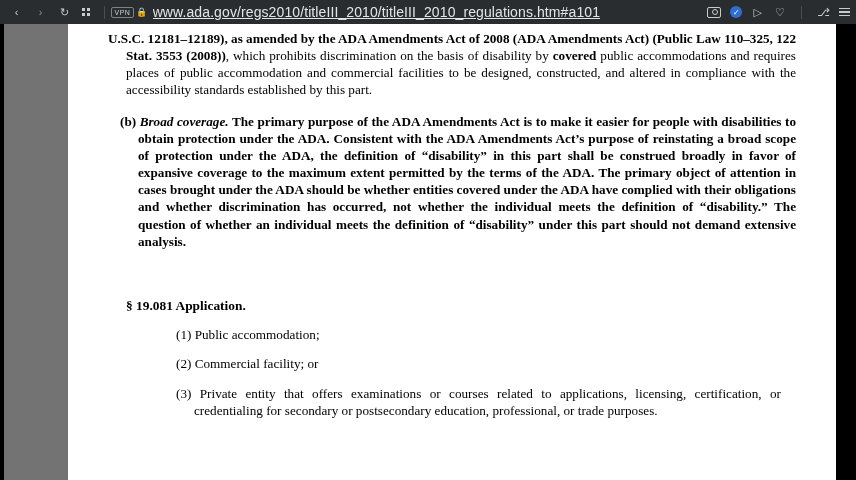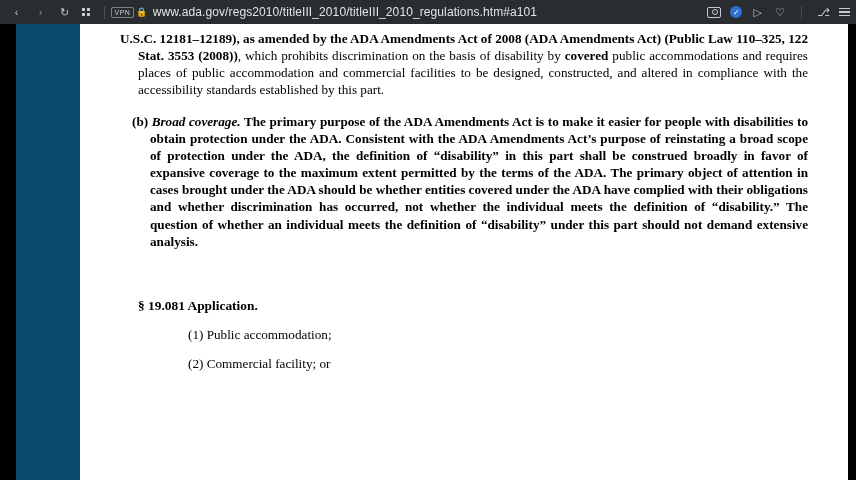--- a/index.html
+++ b/index.html
@@ -85,26 +85,27 @@
     height: 11px;
     box-sizing: border-box;
   }
   .lock-icon {
     font-size: 9px;
     color: #c8cbcd;
     margin: 0 5px 0 2px;
   }
   .url {
     color: #e2e5e7;
-    font-size: 12px;
+    font-size: 14px;
     white-space: nowrap;
     overflow: hidden;
     text-overflow: ellipsis;
     flex: 1;
     letter-spacing: 0.1px;
+    text-decoration: underline;
   }
   .right-icons {
     display: flex;
     align-items: center;
     gap: 9px;
     margin-left: 8px;
   }
   .dot-badge {
     width: 12px; height: 12px;
     border-radius: 50%;
@@ -141,24 +142,24 @@
     height: 1.3px;
     background: #c8cbcd;
     width: 100%;
   }
   .person-icon { font-size: 11px; color: #c8cbcd; }
 
   
   .page-wrap {
     position: absolute;
     top: 24px;
-    left: 16px;
+    left: 4px;
     width: 712px;
     height: 456px;
-    background: #0c4a6e;
+    background: #737373;
   }
   .page {
     position: absolute;
     top: 0;
     left: 64px;
     width: 768px;
     height: 456px;
     background: #ffffff;
     overflow: hidden;
   }
@@ -257,20 +258,21 @@
 
         <p class="para p-indent-hang b"><span>(b) </span><span class="i">Broad coverage.</span><span>  The primary purpose of the ADA Amendments Act is to make it easier for people with disabilities to obtain protection under the ADA.  Consistent with the ADA Amendments Act’s purpose of reinstating a broad scope of protection under the ADA, the definition of “disability” in this part shall be construed broadly in favor of expansive coverage to the maximum extent permitted by the terms of the ADA.  The primary object of attention in cases brought under the ADA should be whether entities covered under the ADA have complied with their obligations and whether discrimination has occurred, not whether the individual meets the definition of “disability.”  The question of whether an individual meets the definition of “disability” under this part should not demand extensive analysis.</span></p>
 
         <p class="para section-head">§ 19.081 Application.</p>
 
 
         <p class="para lvl2"><span class="marker">(1) </span><span>Public accommodation;</span></p>
 
         <p class="para lvl2"><span class="marker">(2) </span><span>Commercial facility; or</span></p>
 
+        <p class="para lvl2"><span class="marker">(3) </span><span>Private entity that offers examinations or courses related to applications, licensing, certification, or credentialing for secondary or postsecondary education, professional, or trade purposes.</span></p>
 
 
       </div>
     </div>
   </div>
 
   <div class="scrollbar"></div>
 </div>
 
 </body></html>

